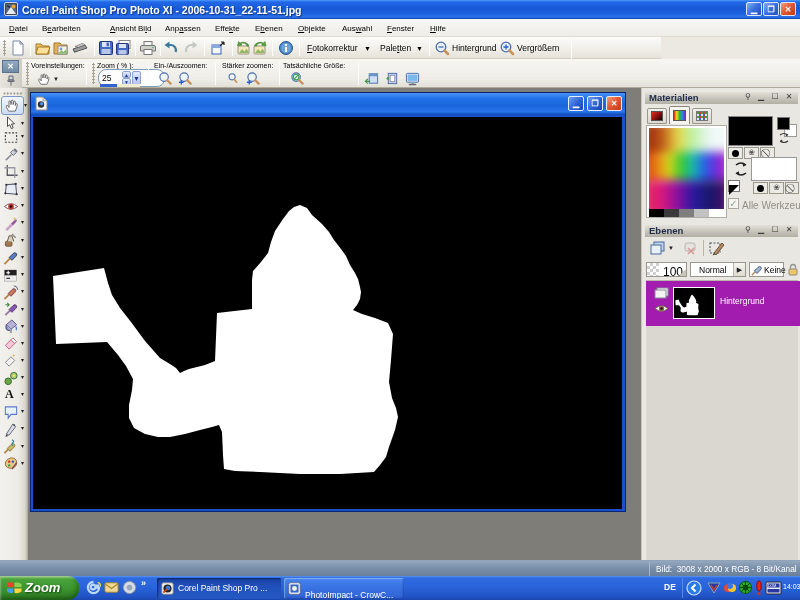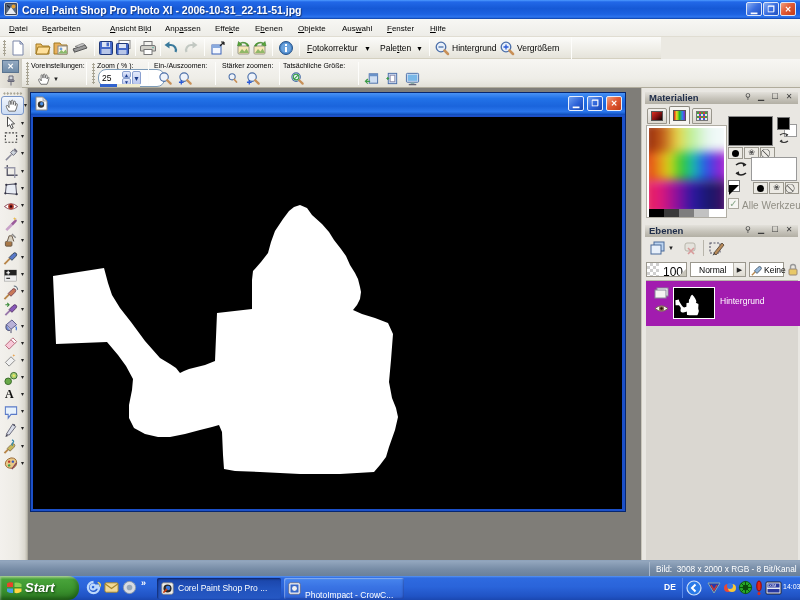--- a/index.html
+++ b/index.html
@@ -523,21 +523,21 @@
   </div>
 
   <div id="taskbar">
     <div id="startbtn">
       <svg style="position:absolute;left:5px;top:3px" width="18" height="17" viewBox="0 0 18 17">
         <path d="M2 4.5 Q4.5 2.5 8 3.5 L8 8 L2 8 Z" fill="#e8442a"></path>
         <path d="M9.5 3.7 Q13 3 16.5 5 L16.5 8 L9.5 8 Z" fill="#8ed052"></path>
         <path d="M2 9.5 L8 9.5 L8 14 Q4.5 14.5 2 12.5 Z" fill="#46a0e8"></path>
         <path d="M9.5 9.5 L16.5 9.5 L16.5 12.5 Q13 15 9.5 13.8 Z" fill="#ffd540"></path>
       </svg>
-      <span style="position:absolute;left:25px;top:4px;text-shadow:1px 1px 2px #14440f;">Start</span>
+      <span style="position:absolute;left:25px;top:4px;text-shadow:1px 1px 2px #14440f;">Zoom</span>
     </div>
     <svg class="abs" style="left:86px;top:4px" width="15" height="15" viewBox="0 0 16 16">
         <path d="M8 2 a6 6 0 1 0 6 6 L10 8 a2.5 2.5 0 1 1 -.5 -2 L14 6" fill="none" stroke="#bcd8fc" stroke-width="2.4"></path>
         <path d="M12.5 2.5 q3.5 1 2.5 4.5" stroke="#f8d848" stroke-width="1.5" fill="none"></path>
       </svg>
     <svg class="abs" style="left:104px;top:4px" width="15" height="15" viewBox="0 0 16 16">
         <rect x="1" y="3" width="14" height="10" rx="1.5" fill="#f0d898" stroke="#a8862a"></rect>
         <path d="M1 4 L8 9 L15 4" fill="none" stroke="#a8862a" stroke-width="1.2"></path>
       </svg>
     <svg class="abs" style="left:122px;top:4px" width="15" height="15" viewBox="0 0 16 16">

